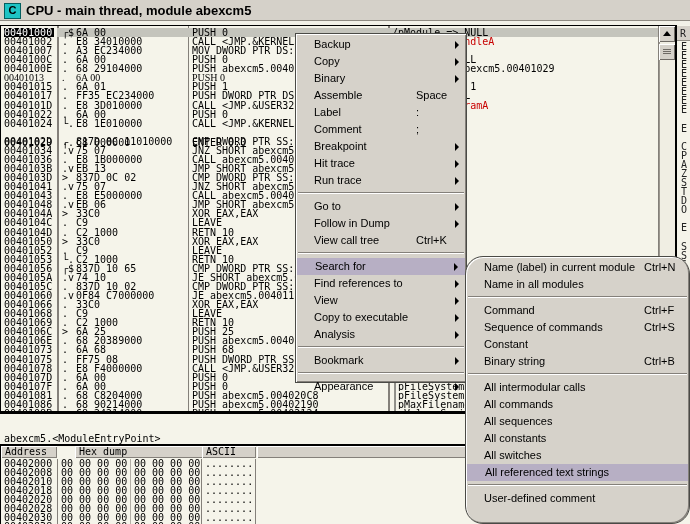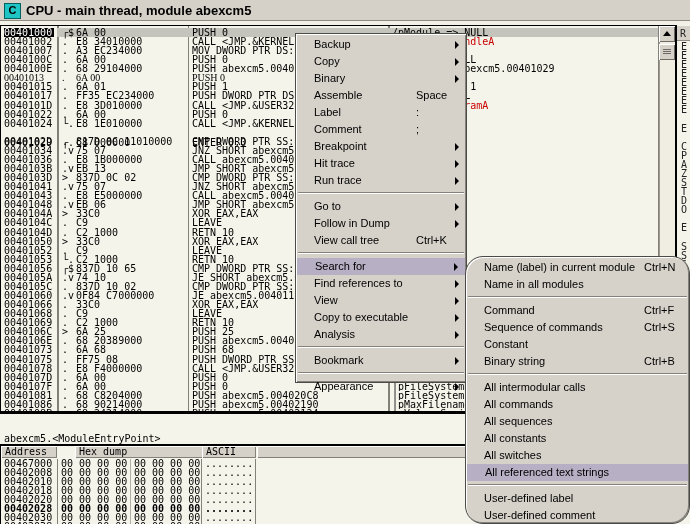--- a/index.html
+++ b/index.html
@@ -176,26 +176,26 @@
   <div class="dump-bg"></div>
   <div class="dhead" style="left:1px;width:56px;">Address</div>
   <div class="dhead" style="left:58px;width:143px;margin-left:17px;">Hex dump</div>
   <div class="dhead" style="left:202px;width:54px;">ASCII</div>
   <div class="dhead" style="left:257px;width:433px;"></div>
   <div class="ln" style="left:57px;top:459px;width:1px;height:65px;"></div>
   <div class="ln" style="left:130px;top:459px;width:1px;height:65px;background:#b3afa6;"></div>
   <div class="ln" style="left:201px;top:459px;width:1px;height:65px;"></div>
   <div class="ln" style="left:255px;top:459px;width:1px;height:65px;"></div>
   <div id="dumprows" style="position:absolute;left:0;top:0;">
-      <div class="dumprow mono" style="top: 459px;"><span style="left: 4px;">00467000</span><span style="left: 61px;">00 00 00 00</span><span style="left: 134px;">00 00 00 00</span><span style="left: 205px;">........</span></div>
+      <div class="dumprow mono" style="top: 459px;"><span style="left: 4px;">00402000</span><span style="left: 61px;">00 00 00 00</span><span style="left: 134px;">00 00 00 00</span><span style="left: 205px;">........</span></div>
       <div class="dumprow mono" style="top: 468px;"><span style="left: 4px;">00402008</span><span style="left: 61px;">00 00 00 00</span><span style="left: 134px;">00 00 00 00</span><span style="left: 205px;">........</span></div>
       <div class="dumprow mono" style="top: 477px;"><span style="left: 4px;">00402010</span><span style="left: 61px;">00 00 00 00</span><span style="left: 134px;">00 00 00 00</span><span style="left: 205px;">........</span></div>
       <div class="dumprow mono" style="top: 486px;"><span style="left: 4px;">00402018</span><span style="left: 61px;">00 00 00 00</span><span style="left: 134px;">00 00 00 00</span><span style="left: 205px;">........</span></div>
       <div class="dumprow mono" style="top: 495px;"><span style="left: 4px;">00402020</span><span style="left: 61px;">00 00 00 00</span><span style="left: 134px;">00 00 00 00</span><span style="left: 205px;">........</span></div>
-      <div class="dumprow mono" style="top: 504px; font-weight: bold;"><span style="left: 4px;">00402028</span><span style="left: 61px;">00 00 00 00</span><span style="left: 134px;">00 00 00 00</span><span style="left: 205px;">........</span></div>
+      <div class="dumprow mono" style="top: 504px;"><span style="left: 4px;">00402028</span><span style="left: 61px;">00 00 00 00</span><span style="left: 134px;">00 00 00 00</span><span style="left: 205px;">........</span></div>
       <div class="dumprow mono" style="top: 513px;"><span style="left: 4px;">00402030</span><span style="left: 61px;">00 00 00 00</span><span style="left: 134px;">00 00 00 00</span><span style="left: 205px;">........</span></div>
       <div class="dumprow mono" style="top: 522px;"><span style="left: 4px;">00402038</span><span style="left: 61px;">00 00 00 00</span><span style="left: 134px;">00 00 00 00</span><span style="left: 205px;">........</span></div>
     </div>
 
   <div class="menu menu-main" id="cmenu" style="left:295px;top:33px;width:172px;height:350px;">
       <div class="mitem">
         <span class="lbl">Backup</span>
         <span class="marrow"></span>
       </div>
       <div class="mitem">
@@ -314,20 +314,17 @@
         <span class="lbl">All constants</span>
       </div>
       <div class="mitem">
         <span class="lbl">All switches</span>
       </div>
       <div class="mitem hl">
         <span class="lbl">All referenced text strings</span>
       </div>
       <div class="msep"></div>
       <div class="mitem">
-        <span class="lbl">User-defined label</span>
-      </div>
-      <div class="mitem">
         <span class="lbl">User-defined comment</span>
       </div>
     </div>
 
 </div>
 
 </body></html>

